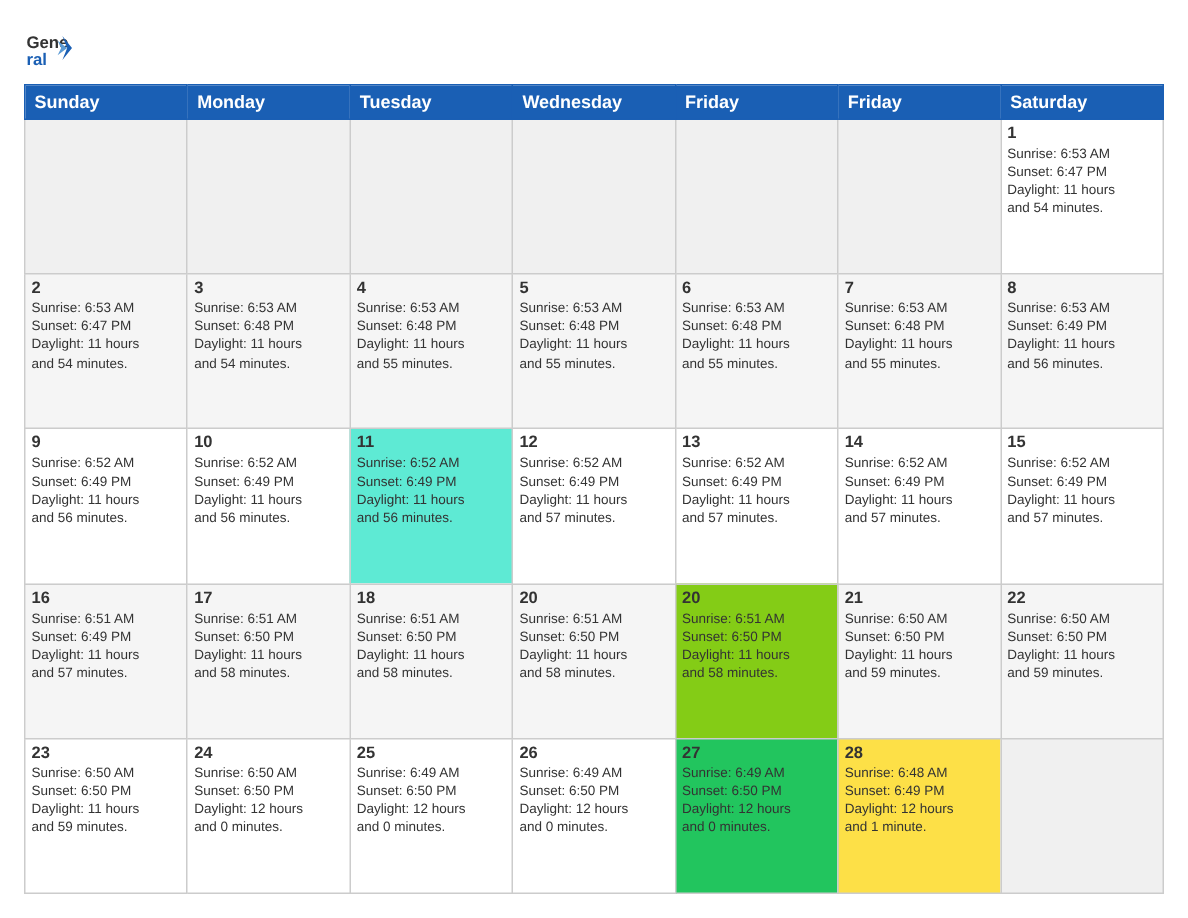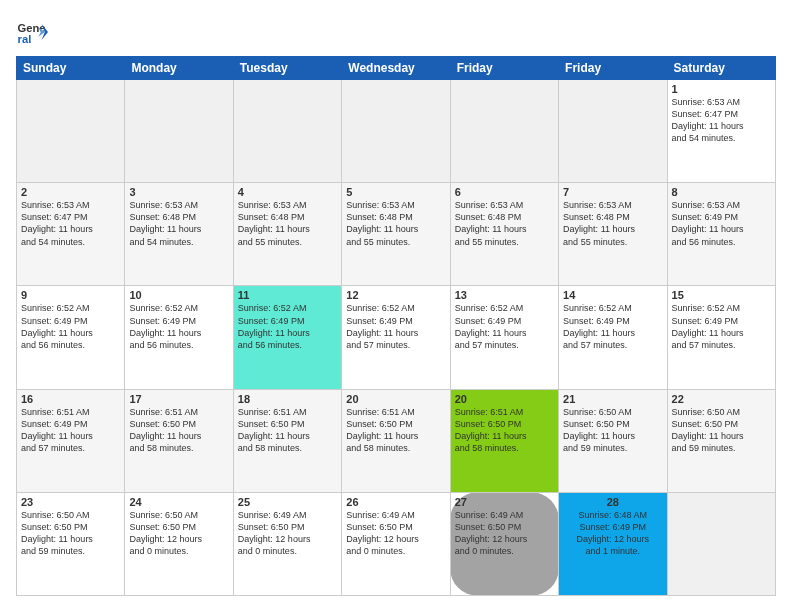--- a/index.html
+++ b/index.html
@@ -326,28 +326,28 @@
 Daylight: 12 hours
 and 0 minutes.</div>
           </td>
           <td style="background: rgb(255, 255, 255);">
             <span class="day-num">26</span>
             <div class="day-info" style="white-space: pre-line;">Sunrise: 6:49 AM
 Sunset: 6:50 PM
 Daylight: 12 hours
 and 0 minutes.</div>
           </td>
-          <td style="background: #a3a3a3; border-radius: 28px;">
+          <td style="background: #22c55e;">
             <span class="day-num">27</span>
             <div class="day-info" style="white-space: pre-line;">Sunrise: 6:49 AM
 Sunset: 6:50 PM
 Daylight: 12 hours
 and 0 minutes.</div>
           </td>
-          <td style="background: #0ea5e9; text-align: center;">
+          <td style="background: #fde047;">
             <span class="day-num">28</span>
             <div class="day-info" style="white-space: pre-line;">Sunrise: 6:48 AM
 Sunset: 6:49 PM
 Daylight: 12 hours
 and 1 minute.</div>
           </td>
           <td class="empty-cell" style="background: rgb(240, 240, 240);"></td>
         </tr>
       </tbody>
   </table>

